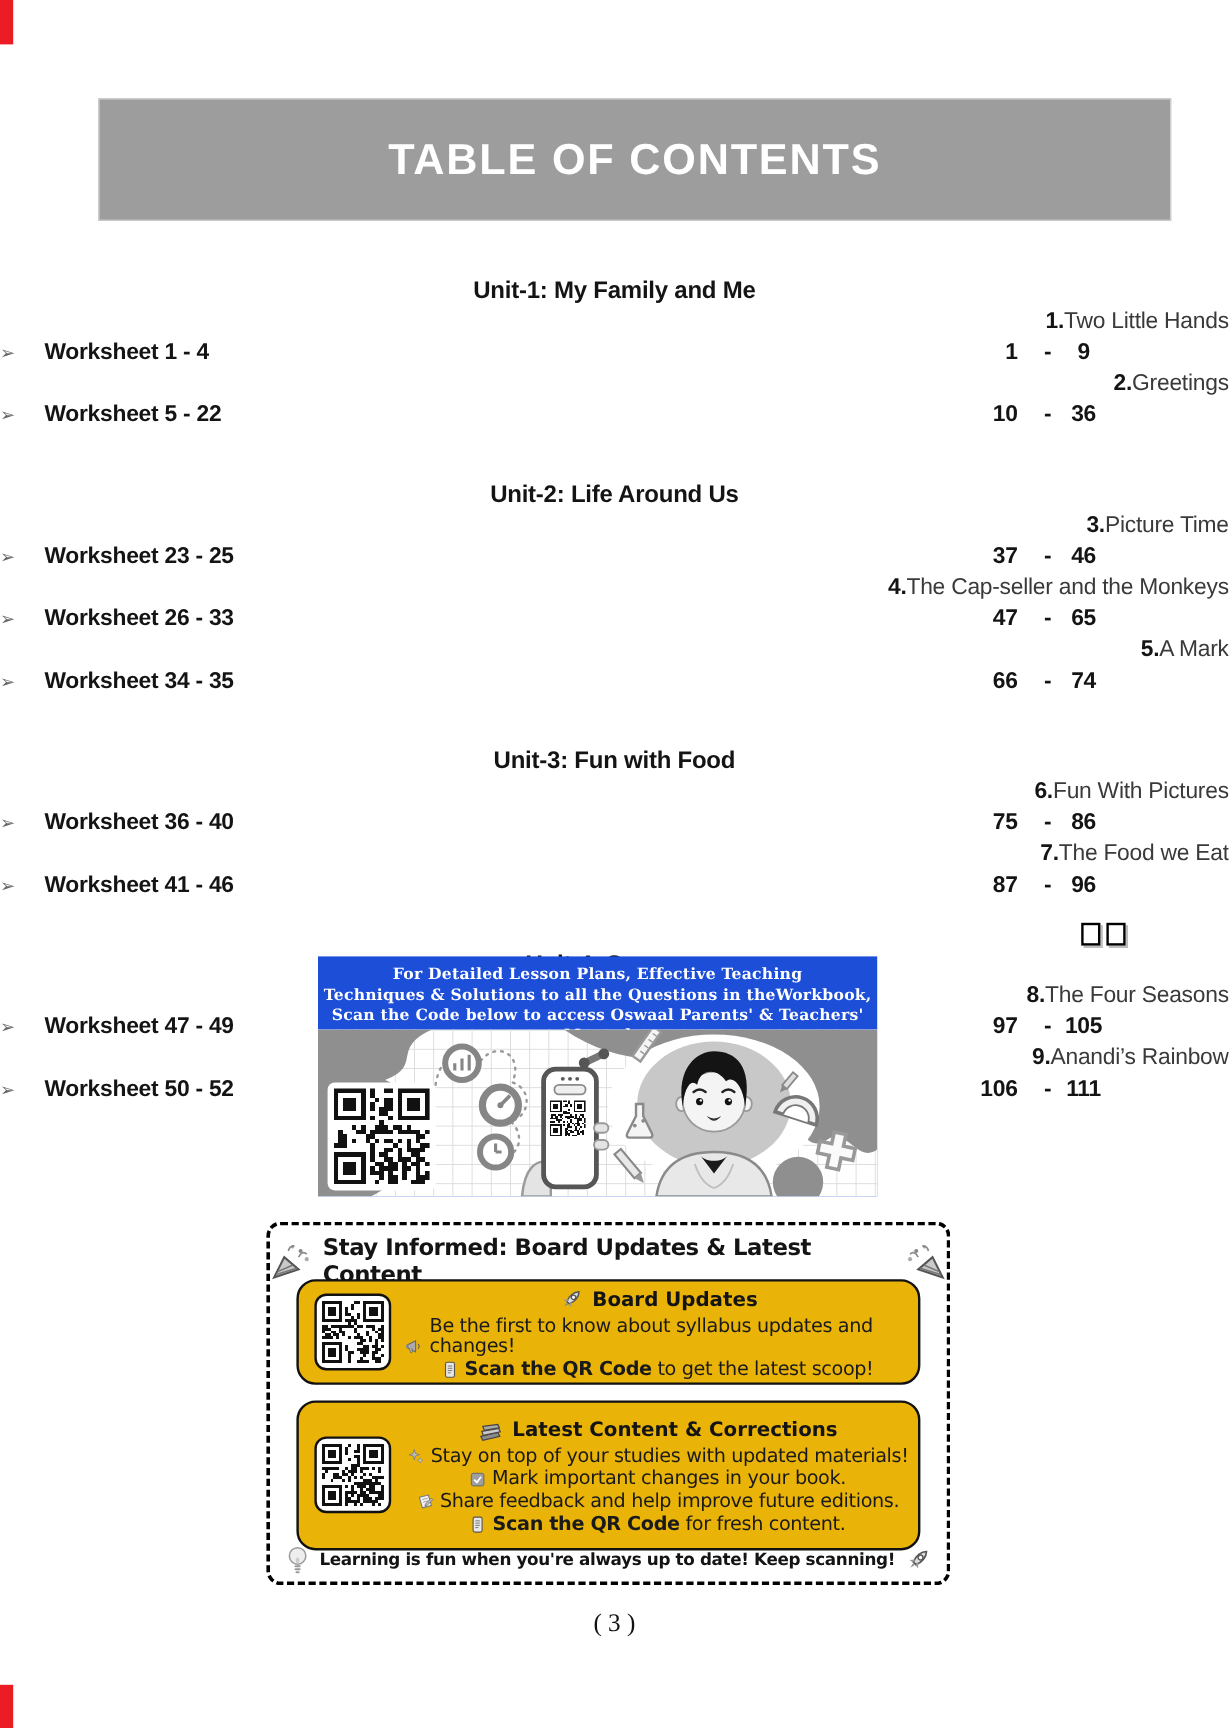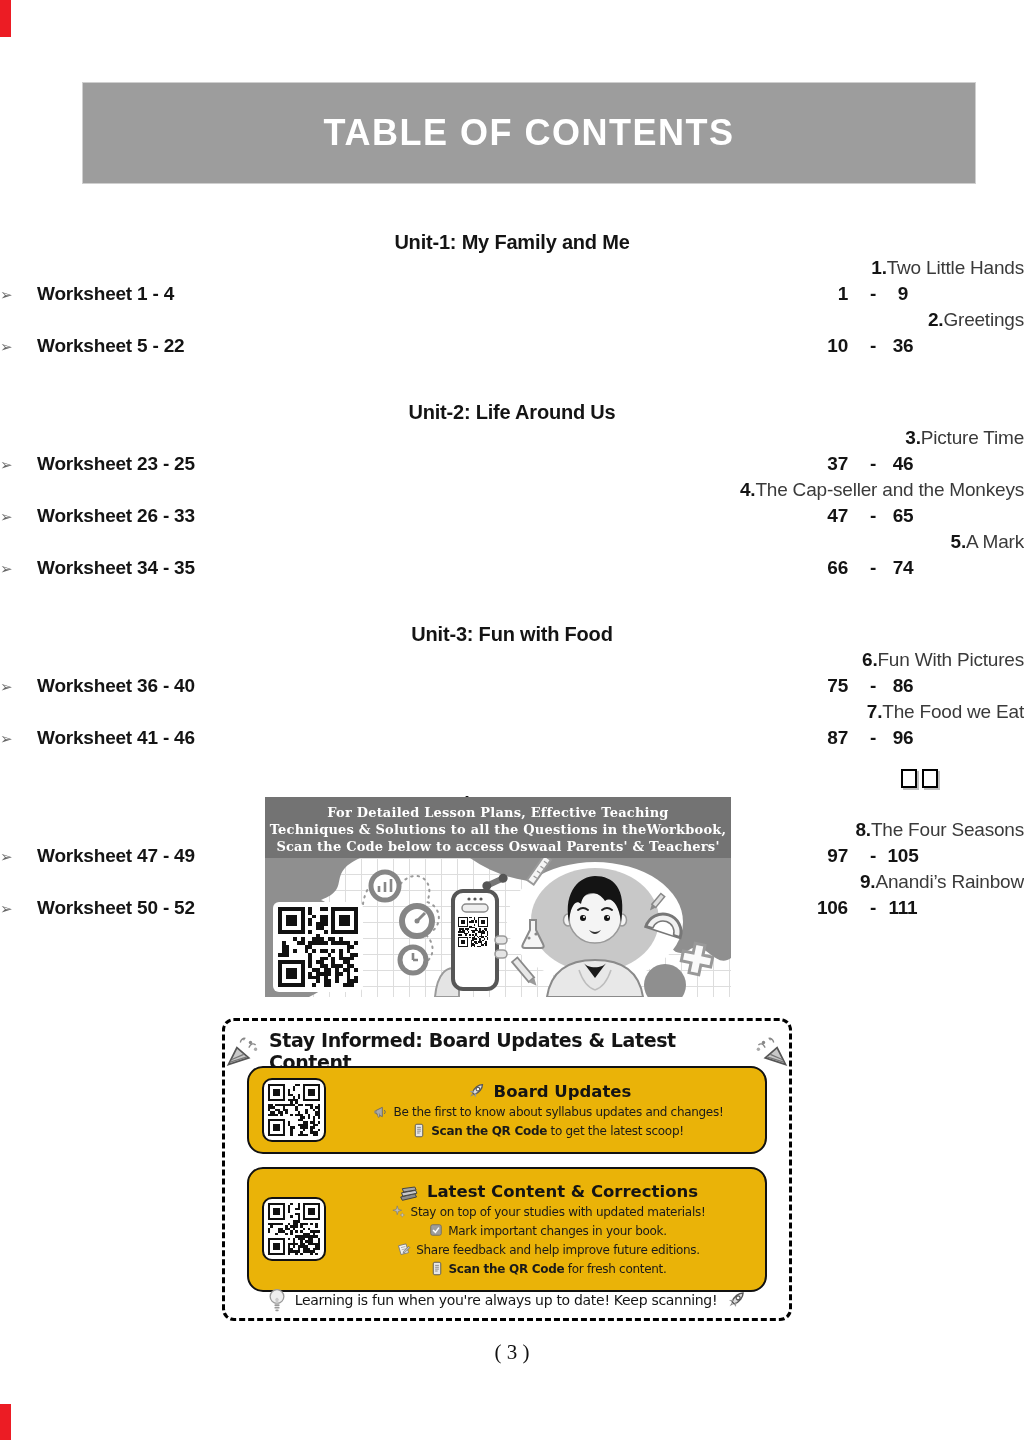--- a/index.html
+++ b/index.html
@@ -27,21 +27,21 @@
   .pages{position:absolute;right:103px;top:0;display:flex;font-weight:bold;font-size:19px;color:#141414;}
   .p-start{width:50px;text-align:right;margin-right:13px;}
   .p-dash{width:24px;text-align:center;}
   .p-end{width:36px;text-align:center;}
 
   
   .end-marks{position:absolute;right:86px;top:769px;display:flex;gap:5px;}
   .end-marks .sq{width:12px;height:15px;border:2.5px solid #000;background:#fff;box-shadow:2px 2px 0 #bdbdbd;}
 
   
-  .promo{position:absolute;left:265px;top:797px;width:466px;height:200px;background:#737373;}
+  .promo{position:absolute;left:265px;top:797px;width:466px;height:200px;background:#1d4ed8;}
   .promo-head{padding-top:7px;text-align:center;font-family:"DejaVu Serif",serif;
               font-weight:bold;color:#ffffff;font-size:13px;line-height:17px;letter-spacing:0.2px;}
   .promo-art{position:absolute;left:0;top:61px;width:466px;height:139px;background:#fff;
              background-image:linear-gradient(#ddd 1px,transparent 1px),linear-gradient(90deg,#ddd 1px,transparent 1px);
              background-size:16px 16px;overflow:hidden;}
   .promo-art svg.art{position:absolute;left:0;top:0;}
   .qr-frame{position:absolute;left:8px;top:44px;width:80px;height:80px;background:#fff;border-radius:6px;padding:5px;}
   .qr{width:100%;height:100%;}
   .phone-qr{position:absolute;left:193px;top:59px;width:30px;height:30px;background:#fff;}
 
@@ -54,24 +54,24 @@
             border-radius:16px;box-sizing:border-box;}
   .box-board{top:45px;height:88px;}
   .box-latest{top:146px;height:125px;}
   .info-qr{position:absolute;left:13px;width:64px;height:64px;background:#fff;border:2.5px solid #111;
            border-radius:10px;padding:4px;box-sizing:border-box;}
   .box-board .info-qr{top:10px;}
   .box-latest .info-qr{top:28px;}
   .info-content{position:absolute;left:88px;right:6px;top:0;bottom:0;display:flex;flex-direction:column;
                 align-items:center;justify-content:center;gap:2px;}
   .info-title{display:flex;align-items:center;gap:7px;font-size:16.5px;font-weight:bold;color:#141414;}
-  .info-line{display:flex;align-items:flex-start;gap:5px;font-size:12px;color:#1a1a1a;line-height:17px;letter-spacing:-0.3px;}
+  .info-line{display:flex;align-items:flex-end;gap:5px;font-size:16px;color:#1a1a1a;line-height:17px;letter-spacing:-0.3px;}
   .info-line b{font-weight:bold;}
   .stay-footer{position:absolute;left:0;bottom:6px;width:100%;display:flex;align-items:center;justify-content:center;gap:7px;
-               font-size:14px;font-weight:normal;color:#141414;letter-spacing:-0.3px;}
+               font-size:14px;font-weight:bold;color:#141414;letter-spacing:-0.3px;}
 
   
   .page-num{position:absolute;left:0;top:1340px;width:100%;text-align:center;
             font-family:"Liberation Serif",serif;font-size:21px;color:#111;}
   .ic{flex:0 0 auto;display:block;}
 </style>
 </head>
 <body>
 
 <div class="page">

